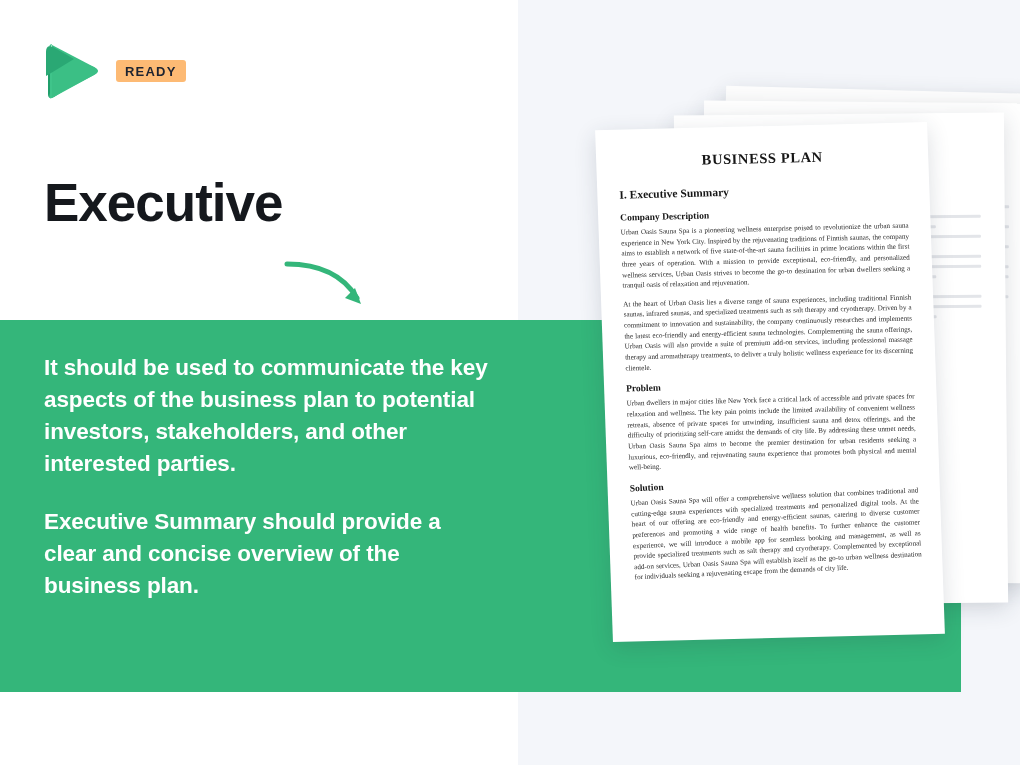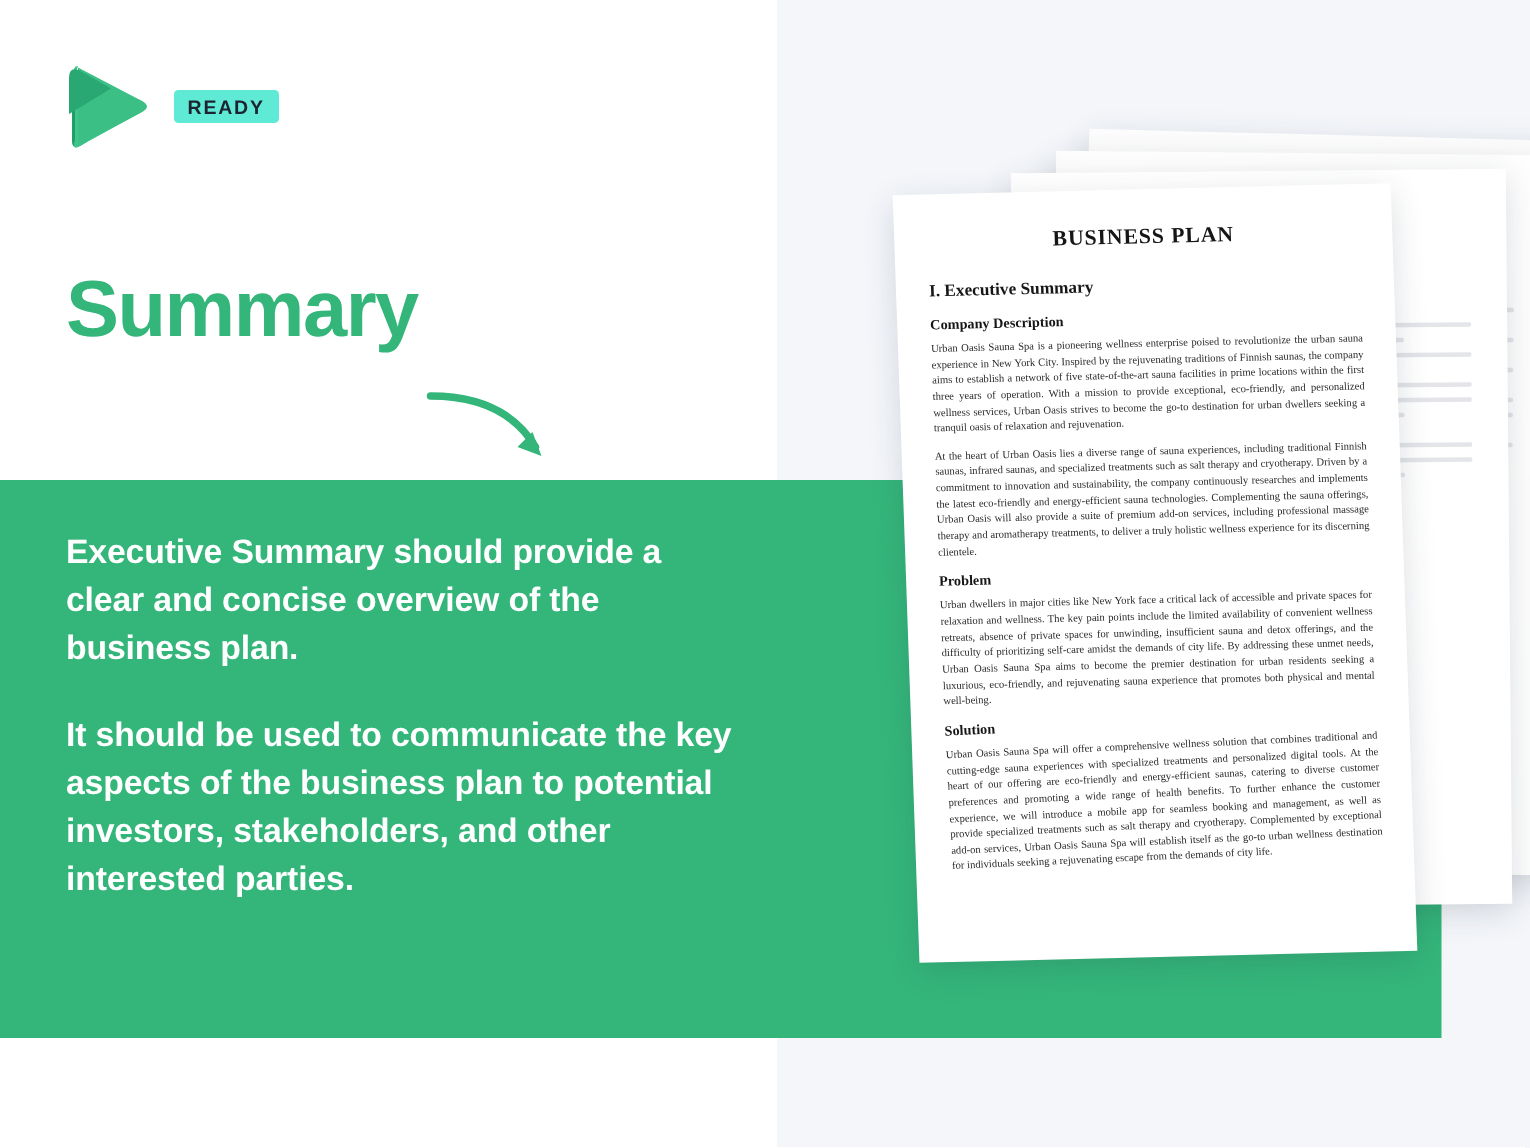--- a/index.html
+++ b/index.html
@@ -38,21 +38,21 @@
     display: flex; align-items: center;
     gap: 14px;
   }
   .logo-mark {
     position: relative;
     width: 58px; height: 62px;
   }
   .logo-text { display: flex; flex-direction: column; gap: 5px; }
   .badge-ready {
     display: inline-block;
-    background: #5eead4;
+    background: #fdba74;
     color: #14archive;
     color: #1d2330;
     font-size: 13px;
     font-weight: bold;
     letter-spacing: 1.2px;
     padding: 4px 9px 3px 9px;
     border-radius: 3px;
     width: fit-content;
   }
   .brand-name {
@@ -197,33 +197,33 @@
         <path d="M8 5 L50 27 Q57 31 50 35 L8 57 Z" fill="#3bbf85"></path>
         <path d="M2 12 Q2 4 9 7 L30 19 L12 30 L2 36 Z" fill="#2aa874"></path>
       </svg>
     </div>
     <div class="logo-text">
       <span class="badge-ready">READY</span>
     </div>
   </div>
 
   <div class="headline">
-    <div class="headline-2">Summary</div>
+    <div class="headline-1">Executive</div>
   </div>
 
   <div class="arrow-svg">
     <svg width="90" height="60" viewBox="0 0 90 60" xmlns="http://www.w3.org/2000/svg">
       <path d="M4 6 C40 6 62 20 74 40" stroke="#34b67a" stroke-width="5" fill="none" stroke-linecap="round"></path>
       <path d="M62 40 L78 46 L72 30 Z" fill="#34b67a"></path>
     </svg>
   </div>
 
   <div class="copy">
+    <p>It should be used to communicate the key aspects of the business plan to potential investors, stakeholders, and other interested parties.</p>
     <p>Executive Summary should provide a clear and concise overview of the business plan.</p>
-    <p>It should be used to communicate the key aspects of the business plan to potential investors, stakeholders, and other interested parties.</p>
   </div>
 
   <div class="docs">
 
     <div class="sheet sheet-4">
       <div class="ghost-lines">
         <div class="gl title"></div>
         <div class="gl"></div>
           <div class="gl mid"></div>
           <div class="gl"></div>

